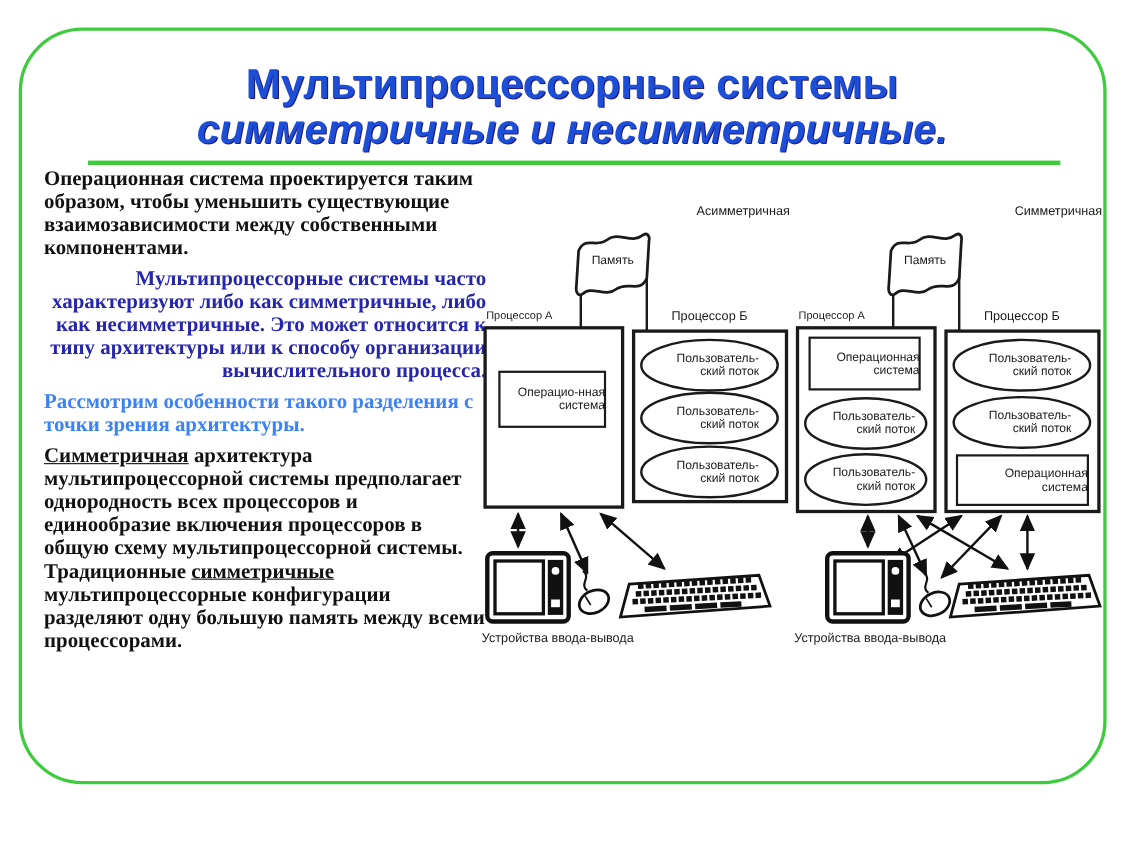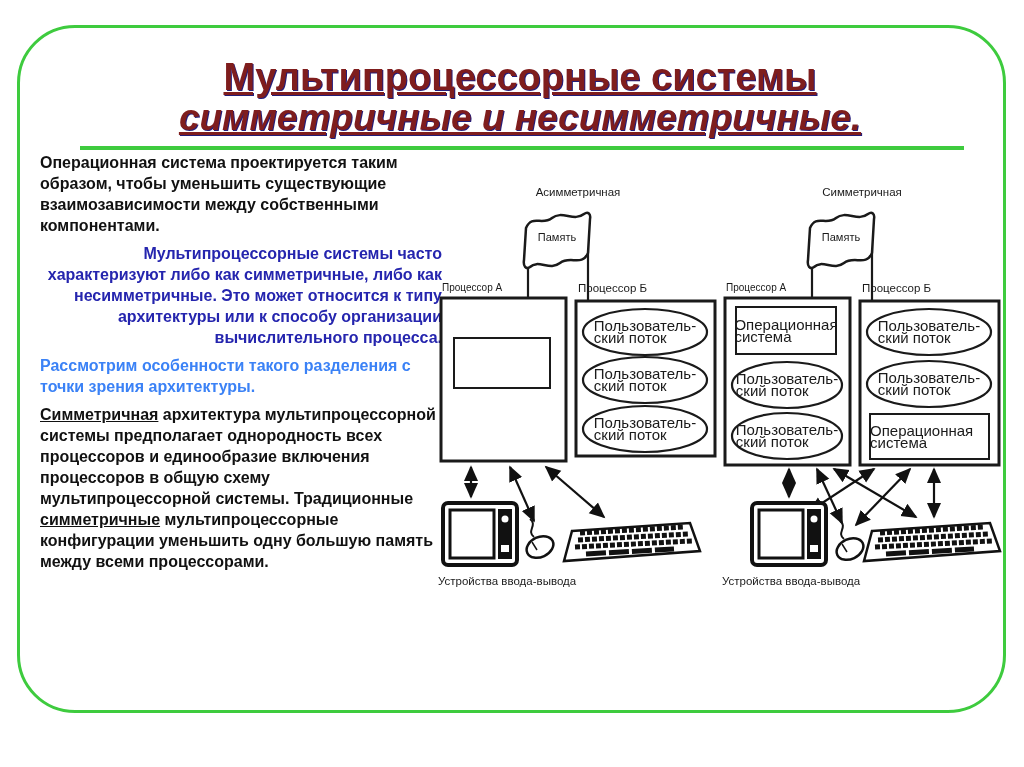--- a/index.html
+++ b/index.html
@@ -5,62 +5,62 @@
   html,body{margin:0;padding:0;}
   body{
     width:1024px;height:767px;position:relative;overflow:hidden;
     background:#ffffff;font-family:"Liberation Sans",sans-serif;
   }
   .slide-border{
     position:absolute;left:17px;top:25px;width:989px;height:688px;
     border:3px solid #3ecb3e;border-radius:58px;box-sizing:border-box;
   }
   
-  .title-wrap{position:absolute;left:20px;top:56px;width:1000px;text-align:center;color:#7f1d1d;text-decoration:underline;}
+  .title-wrap{position:absolute;left:20px;top:56px;width:1000px;text-align:center;color:#1d4ed8;}
   .title-line1{font-size:38px;font-weight:bold;line-height:42px;letter-spacing:0px;
     text-shadow:1px 1px 0 #241d7a;}
   .title-line2{font-size:37px;font-weight:bold;font-style:italic;line-height:40px;
     text-shadow:1px 1px 0 #241d7a;}
   .title-underline{position:absolute;left:80px;top:146px;width:884px;height:4px;background:#3ecb3e;}
   
   .body-text{position:absolute;left:40px;top:152px;width:402px;font-weight:bold;
-    font-size:16px;line-height:21px;color:#111;}
+    font-size:19px;line-height:21px;color:#111;font-family:Liberation Serif, serif;}
   .body-text p{margin:0 0 7px 0;}
   .p-blue{color:#2525ae;text-align:right;}
   .p-green{color:#3b82f6;}
   .u{text-decoration:underline;}
   
   .diagram{position:absolute;top:183px;width:280px;height:425px;color:#1a1a1a;}
   .diagram.asym{left:438px;}
   .diagram.sym{left:722px;}
   .dsvg{position:absolute;left:0;top:0;}
-  .dlabel{position:absolute;left:0;top:3px;width:100%;text-align:center;font-size:11.5px;}
+  .dlabel{position:absolute;left:0;top:3px;width:100%;text-align:right;font-size:11.5px;}
   .mem-label{position:absolute;left:87px;top:48px;width:64px;text-align:center;font-size:11px;}
   .proc-a-label{position:absolute;left:4px;top:99px;width:124px;font-size:10px;text-align:left;}
-  .proc-b-label{position:absolute;left:140px;top:99px;width:134px;font-size:11.5px;}
+  .proc-b-label{position:absolute;left:140px;top:99px;width:134px;font-size:11.5px;text-align:center;}
   .cellbox{position:absolute;display:flex;align-items:center;justify-content:center;
-    text-align:left;font-size:15px;line-height:12px;}
+    text-align:right;font-size:11px;line-height:12px;}
   .io-label{position:absolute;left:0;top:392px;width:100%;font-size:11.5px;}
 </style>
 </head>
 <body>
 
 <div class="slide-border"></div>
 
 <div class="title-wrap">
   <div class="title-line1">Мультипроцессорные системы</div>
   <div class="title-line2">симметричные и несимметричные.</div>
 </div>
 <div class="title-underline"></div>
 
 <div class="body-text">
   <p>Операционная система проектируется таким образом, чтобы  уменьшить существующие взаимозависимости между собственными компонентами.</p>
   <p class="p-blue">Мультипроцессорные системы часто характеризуют либо как симметричные, либо как несимметричные. Это может относится к типу архитектуры или к способу организации вычислительного процесса.</p>
   <p class="p-green">Рассмотрим особенности такого разделения с точки зрения архитектуры.</p>
-  <p><span class="u">Симметричная</span><span> архитектура мультипроцессорной системы предполагает однородность всех процессоров и единообразие включения процессоров в общую схему мультипроцессорной системы. Традиционные </span><span class="u">симметричные</span><span> мультипроцессорные конфигурации уменьшить одну большую память между всеми процессорами.</span></p>
+  <p><span class="u">Симметричная</span><span> архитектура мультипроцессорной системы предполагает однородность всех процессоров и единообразие включения процессоров в общую схему мультипроцессорной системы. Традиционные </span><span class="u">симметричные</span><span> мультипроцессорные конфигурации разделяют одну большую память между всеми процессорами.</span></p>
 </div>
 
 <div class="diagram asym">
   <svg class="dsvg" width="280" height="425" viewBox="0 0 280 425">
     <defs>
       <marker id="m1" viewBox="0 0 10 10" refX="8" refY="5" markerWidth="8" markerHeight="8" orient="auto-start-reverse">
         <path d="M0,1 L9,5 L0,9 Z" fill="#111"></path>
       </marker>
     </defs>
 
@@ -100,20 +100,21 @@
       <line x1="18" y1="14" x2="122" y2="8" stroke="#111" stroke-width="5" stroke-dasharray="5 2"></line>
       <line x1="16" y1="21" x2="126" y2="15" stroke="#111" stroke-width="5" stroke-dasharray="5 2"></line>
       <line x1="13" y1="28" x2="130" y2="22" stroke="#111" stroke-width="5" stroke-dasharray="5 2"></line>
       <line x1="24" y1="35" x2="112" y2="30" stroke="#111" stroke-width="5" stroke-dasharray="20 3"></line>
     </g>
   </svg>
   <div class="dlabel">Асимметричная</div>
   <div class="mem-label">Память</div>
   <div class="proc-a-label">Процессор А</div>
   <div class="proc-b-label">Процессор Б</div>
+  <div class="cellbox" style="left:16px;top:156px;width:96px;height:48px;">Операцио-нная система</div>
   <div class="cellbox" style="left:162px;top:128px;width:90px;height:42px;">Пользователь-ский поток</div>
   <div class="cellbox" style="left:162px;top:176px;width:90px;height:42px;">Пользователь-ский поток</div>
   <div class="cellbox" style="left:162px;top:225px;width:90px;height:42px;">Пользователь-ский поток</div>
   <div class="io-label">Устройства ввода-вывода</div>
 </div>
 
 <div class="diagram sym">
   <svg class="dsvg" width="280" height="425" viewBox="0 0 280 425">
     <defs>
       <marker id="m2" viewBox="0 0 10 10" refX="8" refY="5" markerWidth="8" markerHeight="8" orient="auto-start-reverse">

